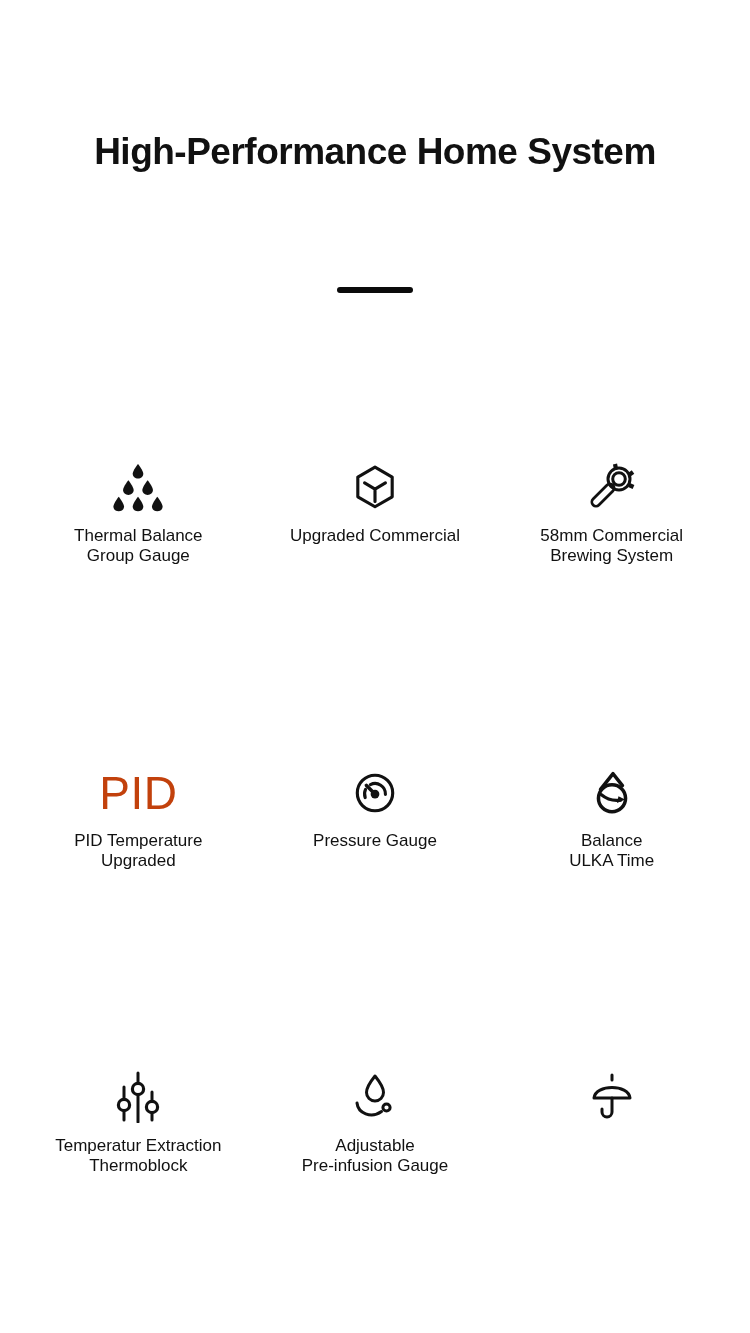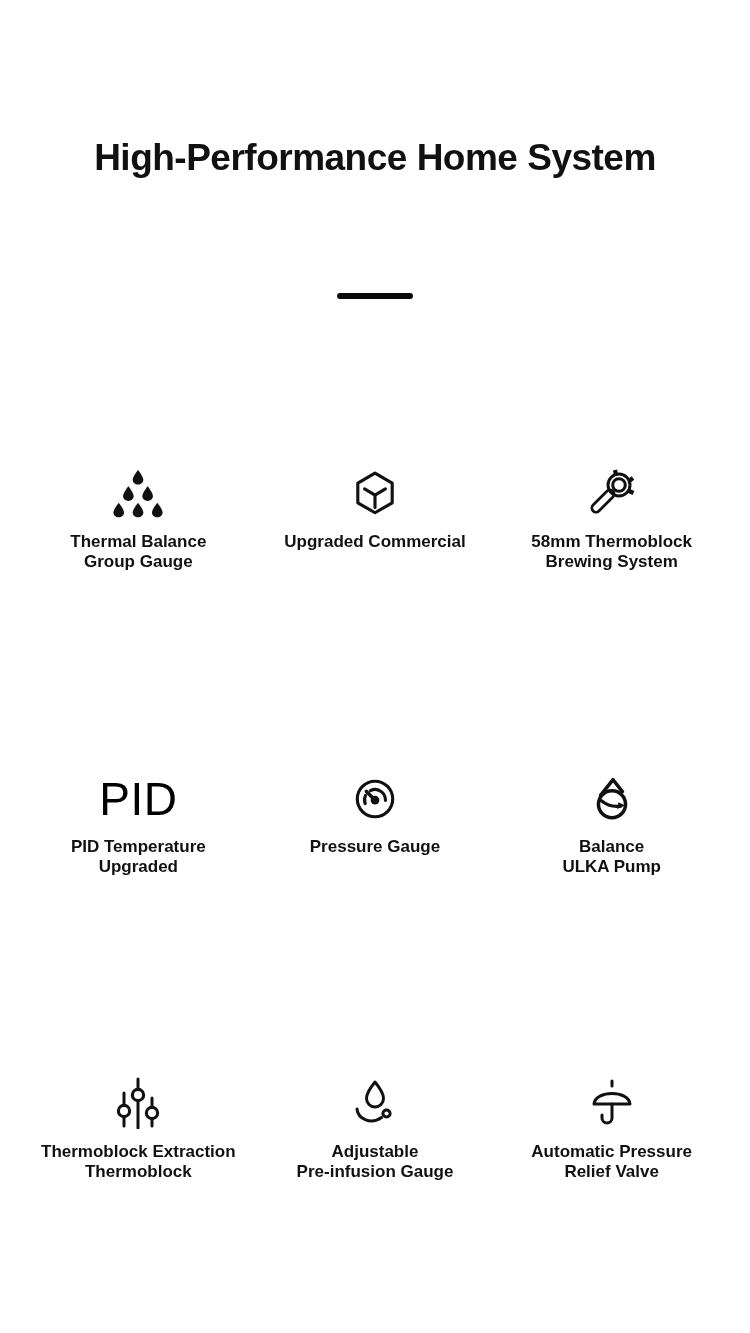--- a/index.html
+++ b/index.html
@@ -1,44 +1,44 @@
 <!DOCTYPE html>
 <html><head>
 <meta charset="utf-8">
 <style>
   html, body { margin:0; padding:0; }
   body {
     width:750px; height:1333px; background:#ffffff; overflow:hidden;
     font-family:"Liberation Sans", sans-serif; color:#111;
   }
   .page-title {
-    margin:6px; padding-top:130px; text-align:center;
+    margin:0; padding-top:130px; text-align:center;
     font-size:37px; line-height:44px; font-weight:bold;
     letter-spacing:-0.5px; color:#111;
   }
   .divider {
     width:76px; height:6px; background:#0a0a0a; border-radius:3px;
     margin:113px auto 0;
   }
   .features {
     display:grid; grid-template-columns:repeat(3,1fr);
     grid-auto-rows:305px; margin:156px 20px 0;
   }
   .feature { display:flex; flex-direction:column; align-items:center; }
   .icon-box {
     height:64px; display:flex; align-items:flex-end; justify-content:center;
     margin-bottom:13px;
   }
   .icon-box svg { display:block; }
   .pid-text {
     font-size:46px; line-height:50px; font-weight:normal;
-    letter-spacing:0.5px; color:#000000;
+    letter-spacing:0.5px; color:#c2410c;
   }
   .label {
-    text-align:center; font-size:17px; line-height:20px; font-weight:bold;
+    text-align:center; font-size:17px; line-height:20px; font-weight:normal;
     color:#111;
   }
   .label span { display:block; }
   svg .s  { fill:none; stroke:#111; stroke-width:3; stroke-linecap:round; stroke-linejoin:round; }
   svg .s2 { fill:none; stroke:#111; stroke-width:3.4; stroke-linecap:round; stroke-linejoin:round; }
   svg .f  { fill:#111; stroke:none; }
   svg .w  { fill:none; stroke:#fff; stroke-width:5.5; stroke-linecap:round; }
   svg .th { fill:none; stroke:#111; stroke-width:11; stroke-linecap:round; }
   svg .tab{ fill:none; stroke:#111; stroke-width:4.2; stroke-linecap:butt; }
   svg .knob{ fill:#fff; stroke:#111; stroke-width:3.2; }
@@ -91,21 +91,21 @@
         <path class="th" d="M24 27 L10 41"></path>
         <path class="w" d="M24 27 L10 41"></path>
         <line class="tab" x1="30" y1="8" x2="29" y2="3"></line>
         <line class="tab" x1="43" y1="14" x2="47" y2="11"></line>
         <line class="tab" x1="43" y1="24" x2="47.5" y2="26"></line>
         <circle class="s" cx="33" cy="18" r="11"></circle>
         <circle class="s" cx="33" cy="18" r="6.3"></circle>
       </svg>
     </div>
     <div class="label">
-      <span>58mm Thermoblock</span>
+      <span>58mm Commercial</span>
       <span>Brewing System</span>
     </div>
   </div>
 
   <div class="feature">
     <div class="icon-box">
       <div class="pid-text">PID</div>
     </div>
     <div class="label">
       <span>PID Temperature</span>
@@ -133,37 +133,37 @@
     <div class="icon-box">
       <svg width="50" height="50" viewBox="0 0 48 48">
         <path class="s2" d="M13 20.5 L25 5.5 L34 17"></path>
         <circle class="s2" cx="24" cy="29" r="13"></circle>
         <path class="s" d="M13.5 25.5 Q22 32.5 32.5 30.8"></path>
         <polygon class="f" points="36.5,30.2 28.8,33.6 30.2,27.2"></polygon>
       </svg>
     </div>
     <div class="label">
       <span>Balance</span>
-      <span>ULKA Pump</span>
+      <span>ULKA Time</span>
     </div>
   </div>
 
   <div class="feature">
     <div class="icon-box">
       <svg width="50" height="54" viewBox="0 0 50 54">
         <line class="s" x1="11" y1="18" x2="11" y2="51"></line>
         <line class="s" x1="25" y1="4" x2="25" y2="53"></line>
         <line class="s" x1="39" y1="23" x2="39" y2="51"></line>
         <circle class="knob" cx="11" cy="36" r="5.6"></circle>
         <circle class="knob" cx="25" cy="20" r="5.6"></circle>
         <circle class="knob" cx="39" cy="38" r="5.6"></circle>
       </svg>
     </div>
     <div class="label">
-      <span>Thermoblock Extraction</span>
+      <span>Temperatur Extraction</span>
       <span>Thermoblock</span>
     </div>
   </div>
 
   <div class="feature">
     <div class="icon-box">
       <svg width="50" height="50" viewBox="0 0 50 50">
         <path class="s" d="M25 3 C25 3 16.5 13.5 16.5 19.5 A8.5 8.5 0 0 0 33.5 19.5 C33.5 13.5 25 3 25 3 Z"></path>
         <path class="s" d="M7 30 C8 40 21 46 31.5 38.5"></path>
         <circle class="s" cx="36.5" cy="34.5" r="3.6"></circle>
@@ -176,19 +176,15 @@
   </div>
 
   <div class="feature">
     <div class="icon-box">
       <svg width="50" height="52" viewBox="0 0 48 52">
         <line class="s" x1="24" y1="4" x2="24" y2="9"></line>
         <path class="s" d="M6 27 C7.5 13 40.5 13 42 27 Z"></path>
         <path class="s" d="M24 27 L24 41 A5 5 0 0 1 14 41 L14 38"></path>
       </svg>
     </div>
-    <div class="label">
-      <span>Automatic Pressure</span>
-      <span>Relief Valve</span>
-    </div>
   </div>
 
 </div>
 
 </body></html>

